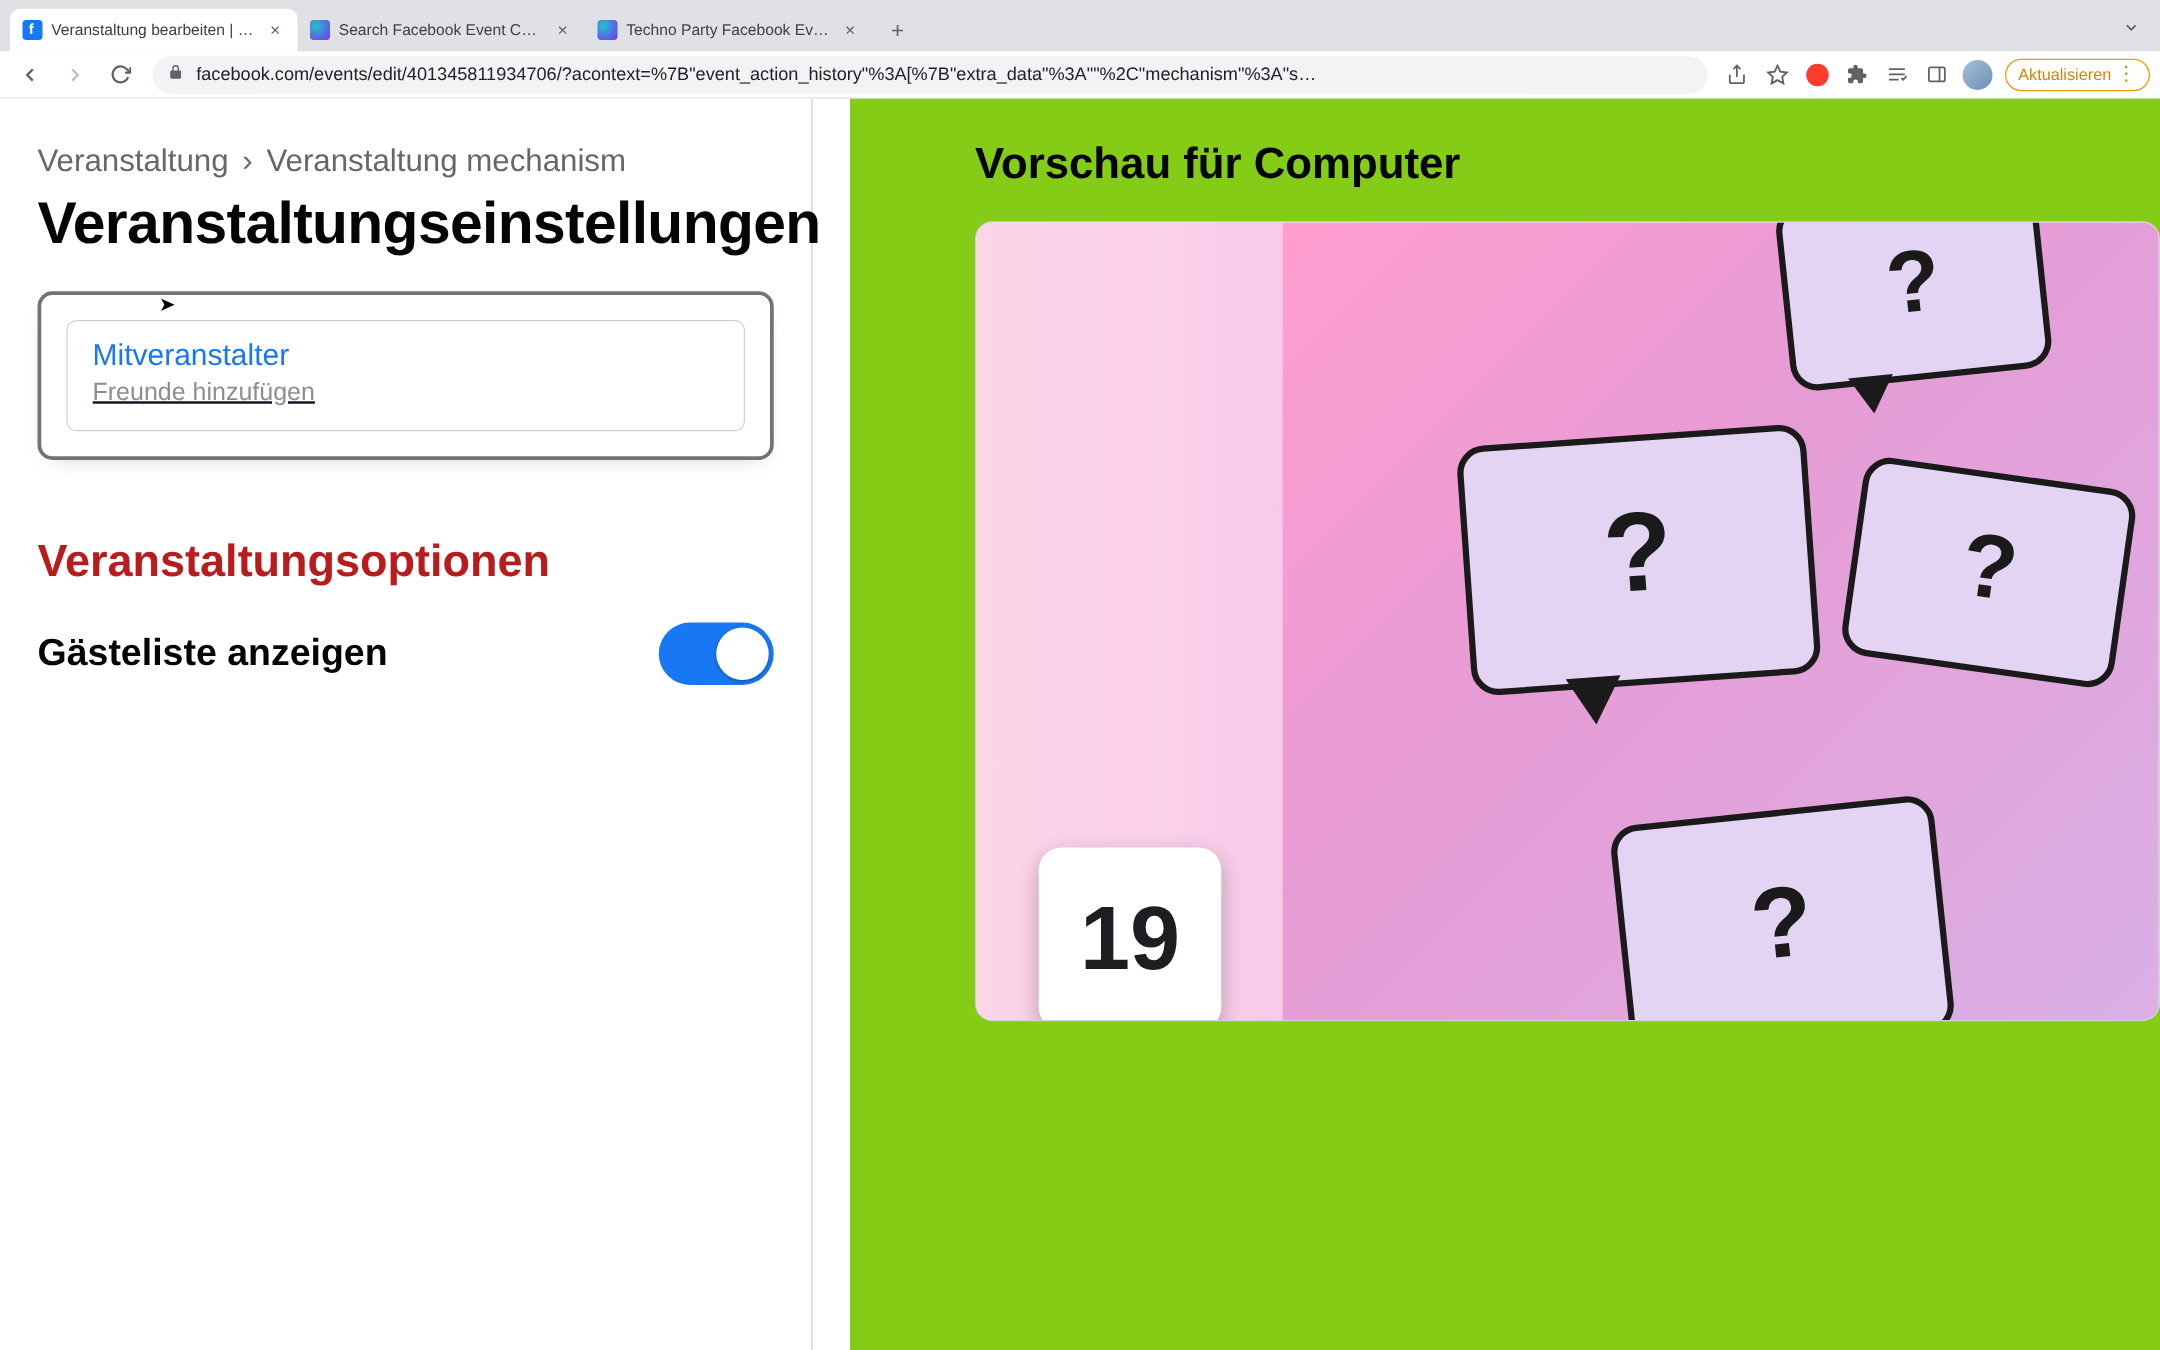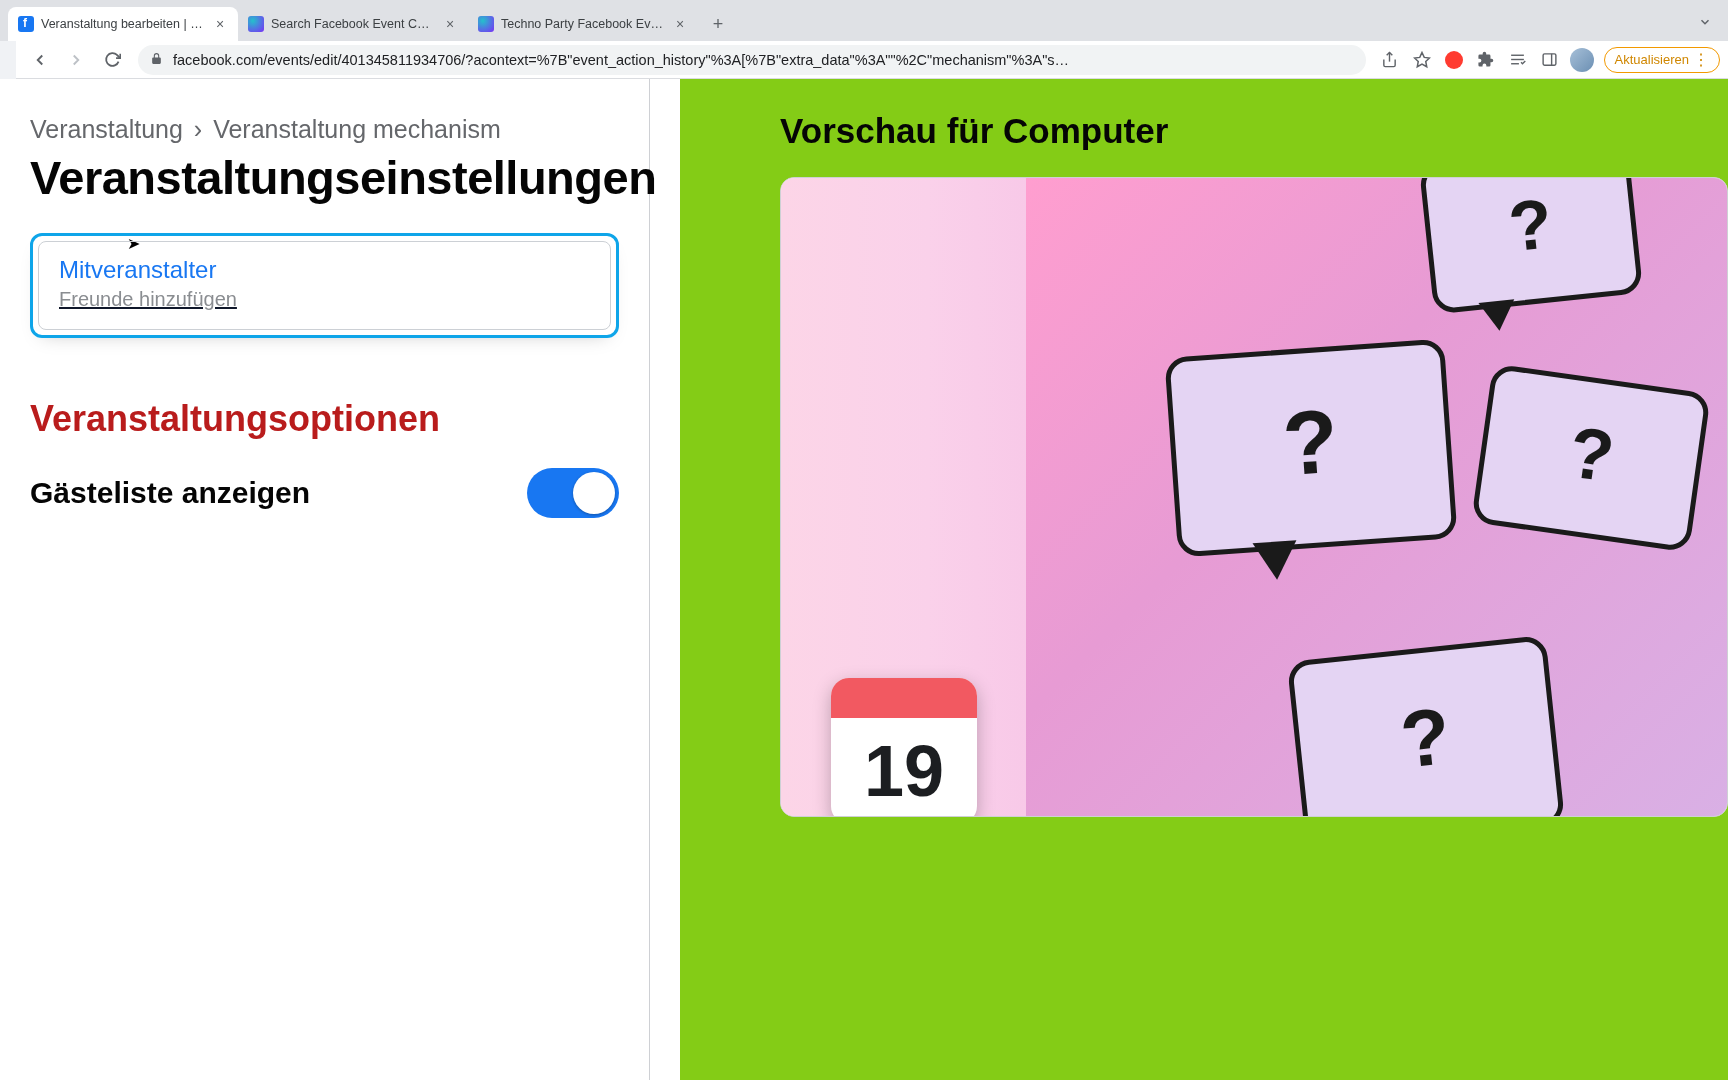--- a/index.html
+++ b/index.html
@@ -93,21 +93,20 @@
     width:30px;height:30px;display:flex;align-items:center;justify-content:center;color:#5f6368;margin-bottom:4px;
   }
   .toolbar {
     height: 38px;
     background: #fff;
     border-bottom: 1px solid #dadce0;
     display: flex;
     align-items: center;
     padding: 0 8px;
     gap: 4px;
-    margin-left: 16px;
   }
   .nav-btn {
     width: 32px;
     height: 32px;
     display:flex;align-items:center;justify-content:center;
     color:#5f6368;
     border-radius:50%;
     cursor:pointer;
   }
   .nav-btn.disabled { color:#bdc1c6; }
@@ -161,23 +160,23 @@
   }
   .breadcrumb .sep { margin: 0 4px; }
   .page-heading {
     font-size:47px;
     font-weight:800;
     color:#050505;
     letter-spacing:-0.5px;
     margin-bottom:28px;
   }
   .cohost-field {
-    border:3px solid #0ea5e9;
+    border:3px solid #737373;
     border-radius:12px;
-    padding: 5px;
+    padding: 20px;
     margin-bottom:60px;
     position:relative;
     box-shadow: 0 8px 18px -12px rgba(0,0,0,0.25);
   }
   .cohost-inner {
     border:1px solid #ccd0d5;
     border-radius:8px;
     padding:14px 20px 18px 20px;
   }
   .cohost-label {
@@ -295,21 +294,21 @@
   .b4 { left:270px; top:470px; width:260px; height:190px; transform:rotate(-6deg);}
   .b4 .q{font-size:80px;}
   .calendar-icon {
     position:absolute;
     left:50px;bottom:-8px;
     width:146px;height:146px;
     background:#fff;
     border-radius:18px;
     box-shadow:0 6px 18px rgba(0,0,0,0.25);
     overflow:hidden;
-    display:flex;flex-direction:column;
+    display:flex;flex-direction:row;
   }
   .calendar-icon .top-bar {
     height:40px;background:#f25961;
   }
   .calendar-icon .day {
     flex:1;display:flex;align-items:center;justify-content:center;
     font-size:72px;font-weight:700;color:#1c1e21;
   }
 </style>
 </head>

